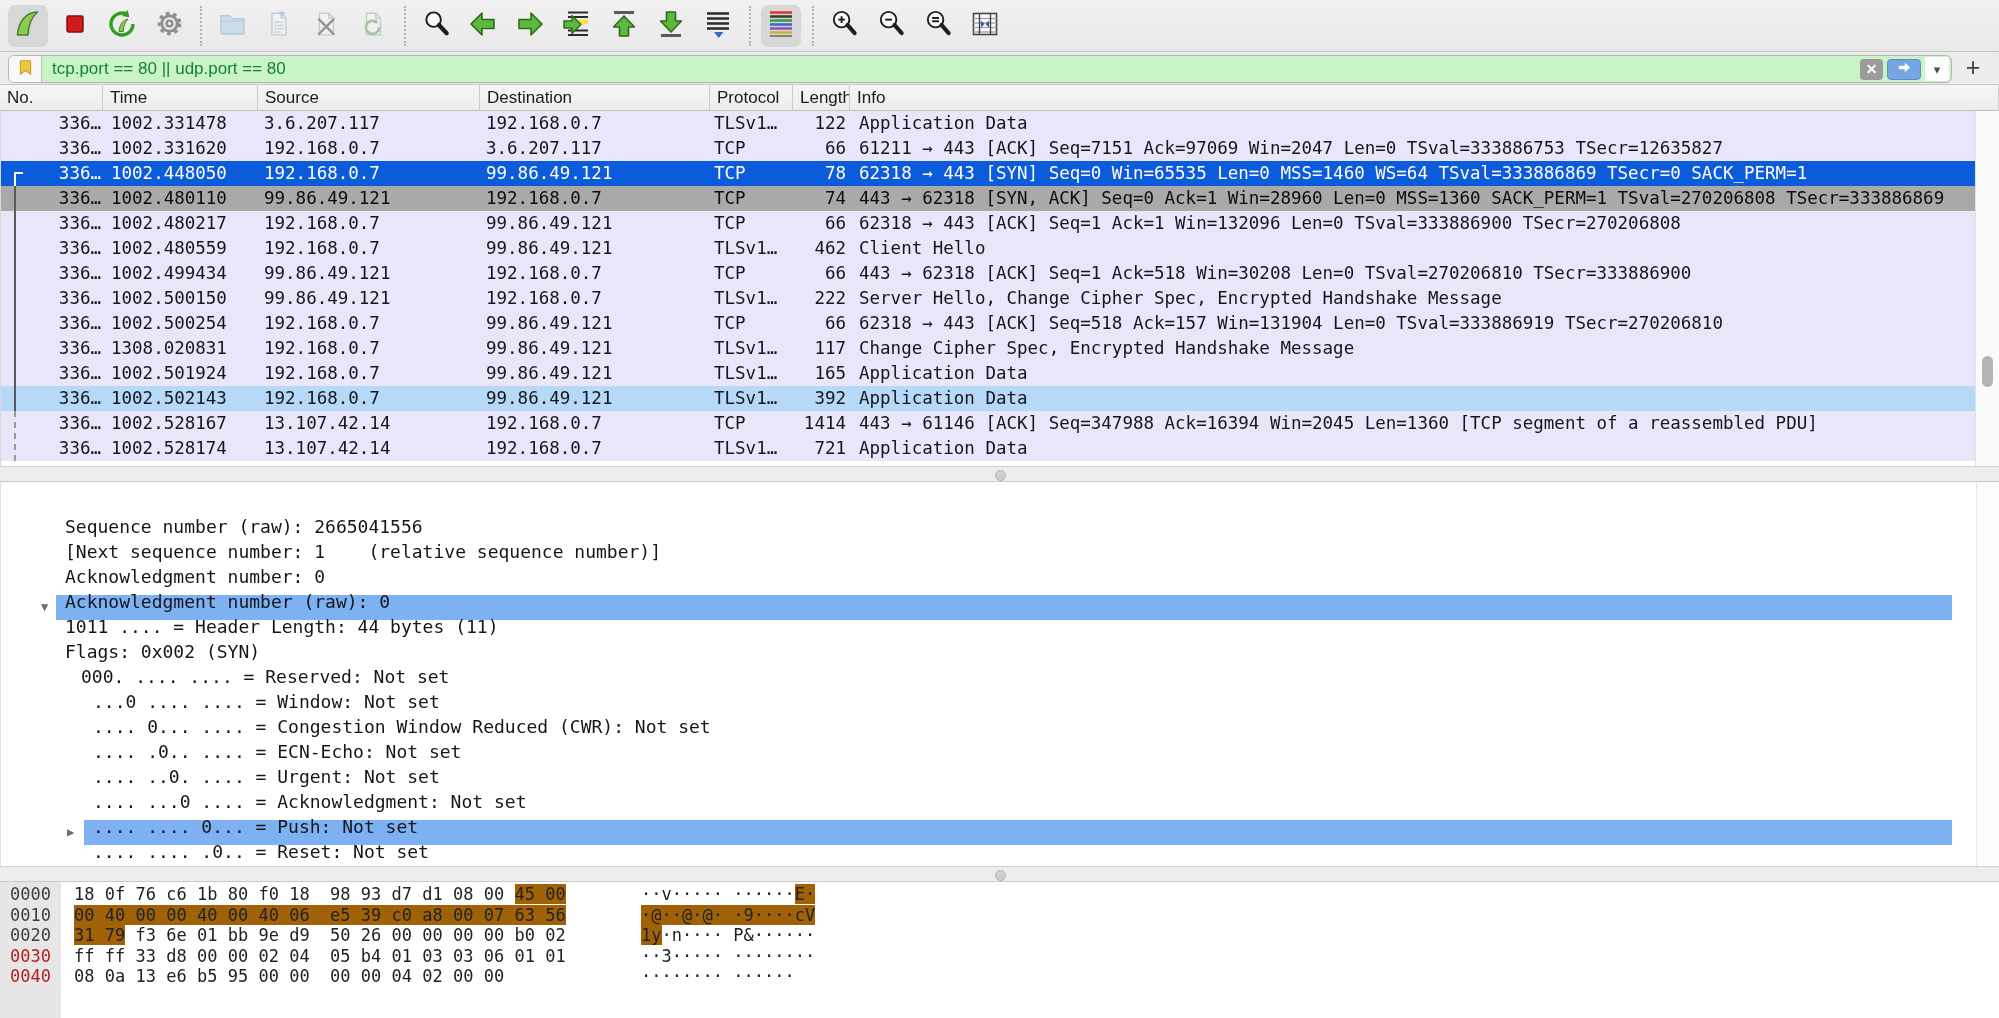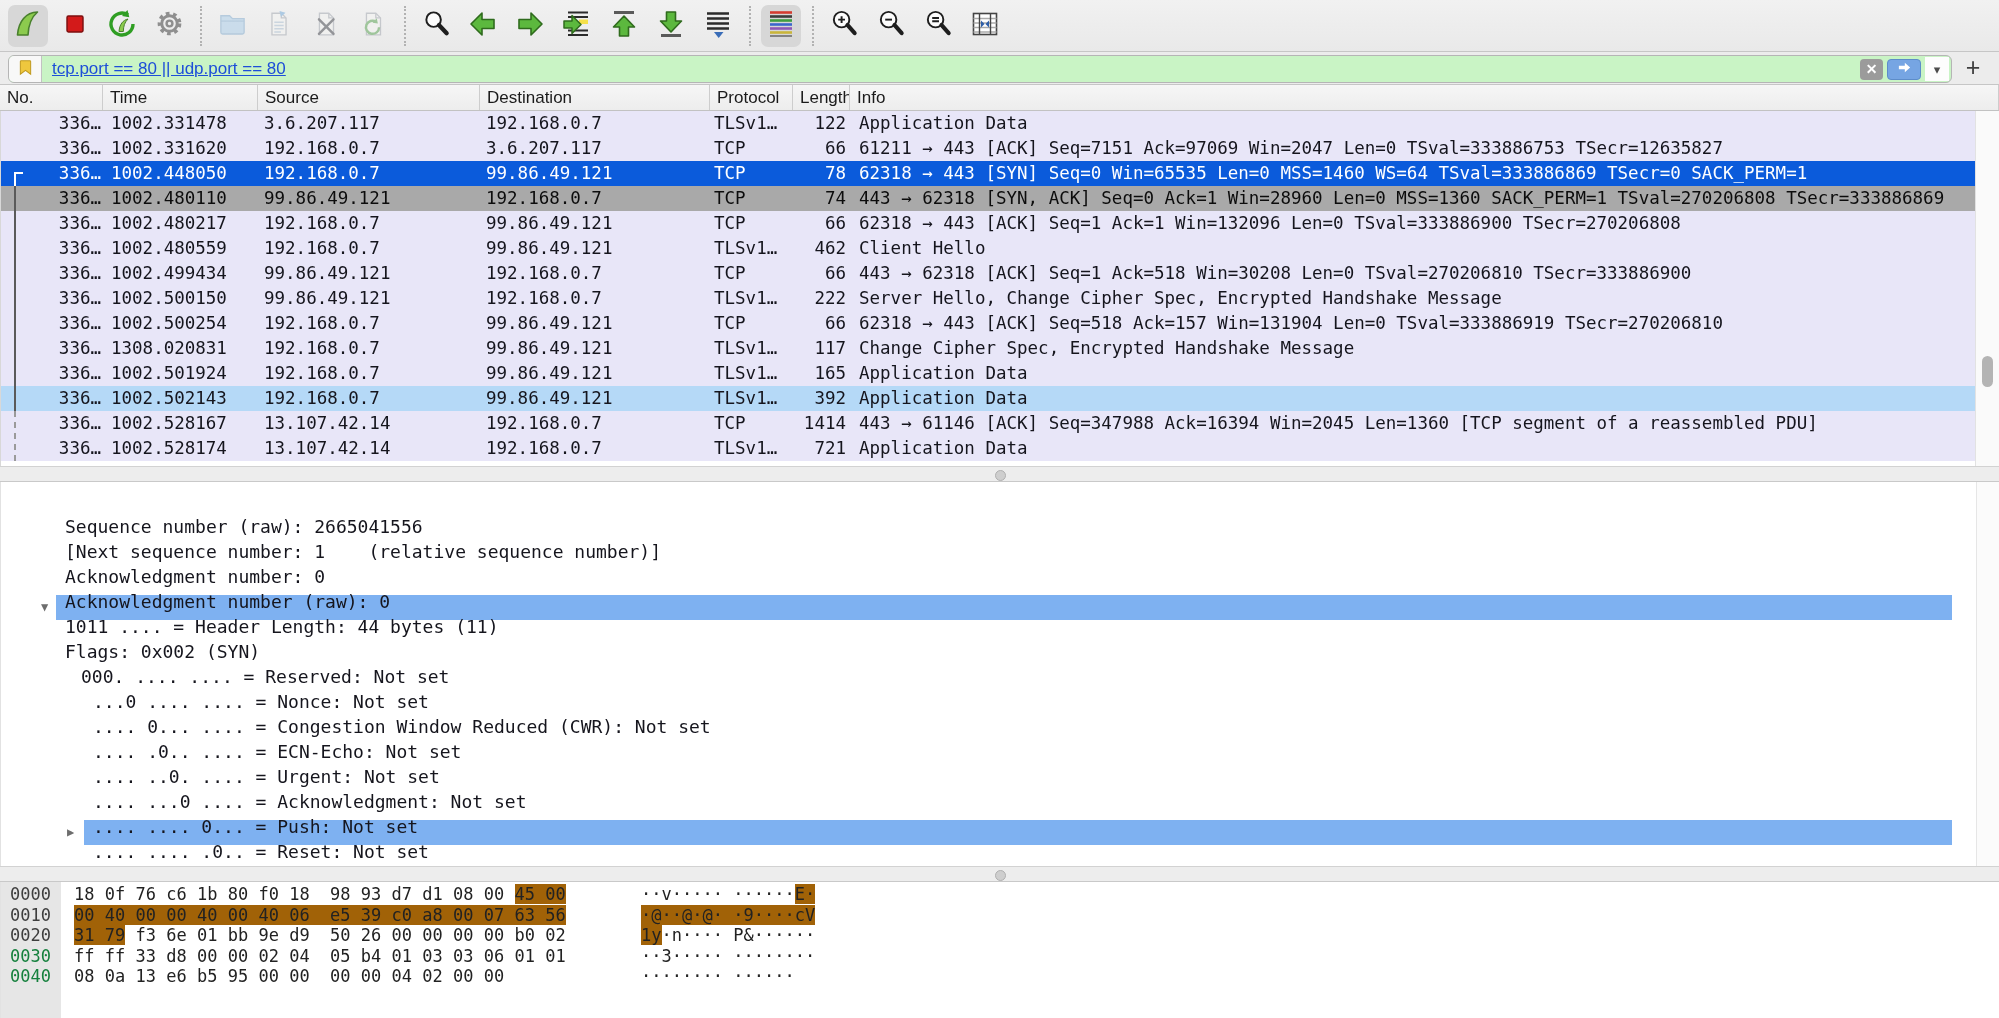--- a/index.html
+++ b/index.html
@@ -17,22 +17,22 @@
   .tbtn.disabled{opacity:.5;}
   .tsep{width:0;height:40px;border-left:2px dotted #b2b2b2;margin:0 10px 0 4px;flex:0 0 auto;}
 
   
   .filterbar{position:absolute;left:0;top:52px;width:100%;height:33px;background:#ececec;
              border-bottom:1px solid #c6c6c6;box-sizing:border-box;}
   .ffield{position:absolute;left:8px;top:3px;width:1942px;height:26px;border:1px solid #b5b5b5;
           border-radius:6px;background:#c9f4c5;display:flex;align-items:stretch;overflow:hidden;}
   .fbookmark{width:32px;background:#f8f8f8;border-right:1px solid #c2c2c2;
              display:flex;align-items:center;justify-content:center;flex:0 0 auto;}
-  .ftext{flex:1;display:flex;align-items:center;padding-left:10px;font-size:17px;color:#1d4ed8;
-         white-space:pre;overflow:hidden;text-decoration:underline;}
+  .ftext{flex:1;display:flex;align-items:center;padding-left:10px;font-size:17px;color:#15803d;
+         white-space:pre;overflow:hidden;}
   .fctrl{display:flex;align-items:center;gap:4px;padding-right:2px;flex:0 0 auto;}
   .fclear{width:23px;height:21px;border-radius:4px;background:#9b9b9b;color:#fff;font-size:14px;
           display:flex;align-items:center;justify-content:center;font-weight:bold;}
   .fapply{width:34px;height:21px;border-radius:4px;background:#76a5e3;border:1px solid #5d8cc9;
           display:flex;align-items:center;justify-content:center;box-sizing:border-box;}
   .fcaret{width:24px;height:24px;background:#fdfdfd;display:flex;align-items:center;
           justify-content:center;color:#4c4c4c;font-size:13px;}
   .fplus{position:absolute;right:13px;top:1px;font-size:25px;color:#3f3f3f;width:26px;height:28px;
          display:flex;align-items:center;justify-content:center;}
 
@@ -80,21 +80,21 @@
   .dtrack{position:absolute;left:1975px;top:0;width:24px;height:100%;background:#fbfbfb;
           border-left:1px solid #e6e6e6;box-sizing:border-box;}
 
   
   .hexpane{position:absolute;left:0;top:882px;width:100%;height:136px;background:#fff;overflow:hidden;
            border-left:1px solid #e2e2e2;box-sizing:border-box;}
   .hexgutter{position:absolute;left:0;top:0;width:60px;height:100%;background:#e6e6e6;}
   .hrow{position:absolute;left:0;width:100%;height:21px;line-height:21px;white-space:pre;
         font-family:"DejaVu Sans Mono",monospace;font-size:17px;color:#222;}
   .hoff{position:absolute;left:9px;}
-  .hoff.dim{color:#15803d;} .hoff.strong{color:#3e3e3e;}
+  .hoff.dim{color:#b91c1c;} .hoff.strong{color:#3e3e3e;}
   .hbytes{position:absolute;left:73px;}
   .hascii{position:absolute;left:640px;}
   .hl{background:#a16207;}
 </style>
 </head>
 <body>
 
 <div class="win">
 
   <div class="toolbar" id="toolbar">
@@ -328,21 +328,21 @@
 
   <div class="details" id="details">
     <div class="dtrack"></div>
   <div class="drow" style="top: -12px;"><span class="dtext" style="position: absolute; left: 64px;">Sequence number (raw): 2665041556</span></div>
       <div class="drow" style="top: 13px;"><span class="dtext" style="position: absolute; left: 64px;">[Next sequence number: 1    (relative sequence number)]</span></div>
       <div class="drow" style="top: 38px;"><span class="dtext" style="position: absolute; left: 64px;">Acknowledgment number: 0</span></div>
       <div class="drow" style="top: 63px;"><span class="dtext" style="position: absolute; left: 64px;">Acknowledgment number (raw): 0</span></div>
       <div class="drow" style="top: 88px;"><span class="dtext" style="position: absolute; left: 64px;">1011 .... = Header Length: 44 bytes (11)</span></div>
       <div class="drow" style="top: 113px;"><div class="hlbar" style="left: 55px;"></div><span class="dexp" style="left: 40px;">▼</span><span class="dtext" style="position: absolute; left: 64px;">Flags: 0x002 (SYN)</span></div>
       <div class="drow" style="top: 138px;"><span class="dtext" style="position: absolute; left: 80px;">000. .... .... = Reserved: Not set</span></div>
-      <div class="drow" style="top: 163px;"><span class="dtext" style="position: absolute; left: 92px;">...0 .... .... = Nonce: Not set</span></div>
+      <div class="drow" style="top: 163px;"><span class="dtext" style="position: absolute; left: 92px;">...0 .... .... = Window: Not set</span></div>
       <div class="drow" style="top: 188px;"><span class="dtext" style="position: absolute; left: 92px;">.... 0... .... = Congestion Window Reduced (CWR): Not set</span></div>
       <div class="drow" style="top: 213px;"><span class="dtext" style="position: absolute; left: 92px;">.... .0.. .... = ECN-Echo: Not set</span></div>
       <div class="drow" style="top: 238px;"><span class="dtext" style="position: absolute; left: 92px;">.... ..0. .... = Urgent: Not set</span></div>
       <div class="drow" style="top: 263px;"><span class="dtext" style="position: absolute; left: 92px;">.... ...0 .... = Acknowledgment: Not set</span></div>
       <div class="drow" style="top: 288px;"><span class="dtext" style="position: absolute; left: 92px;">.... .... 0... = Push: Not set</span></div>
       <div class="drow" style="top: 313px;"><span class="dtext" style="position: absolute; left: 92px;">.... .... .0.. = Reset: Not set</span></div>
       <div class="drow" style="top: 338px;"><div class="hlbar" style="left: 83px;"></div><span class="dexp" style="left: 66px;">▶</span><span class="dtext" style="position: absolute; left: 92px;">.... .... ..1. = Syn: Set</span></div>
       <div class="drow" style="top: 363px;"><span class="dtext" style="position: absolute; left: 92px;">.... .... ...0 = Fin: Not set</span></div>
     </div>
 

